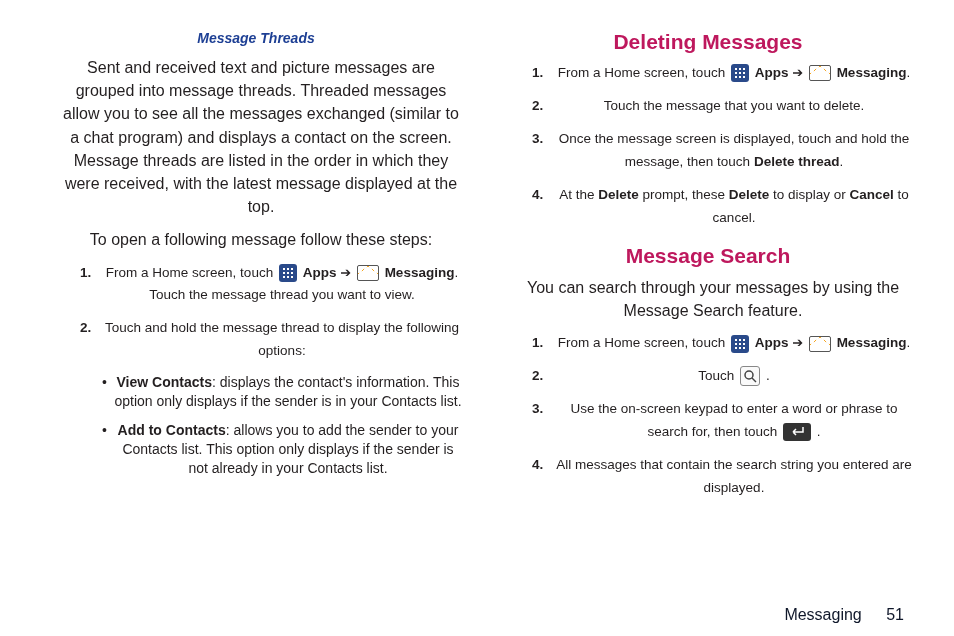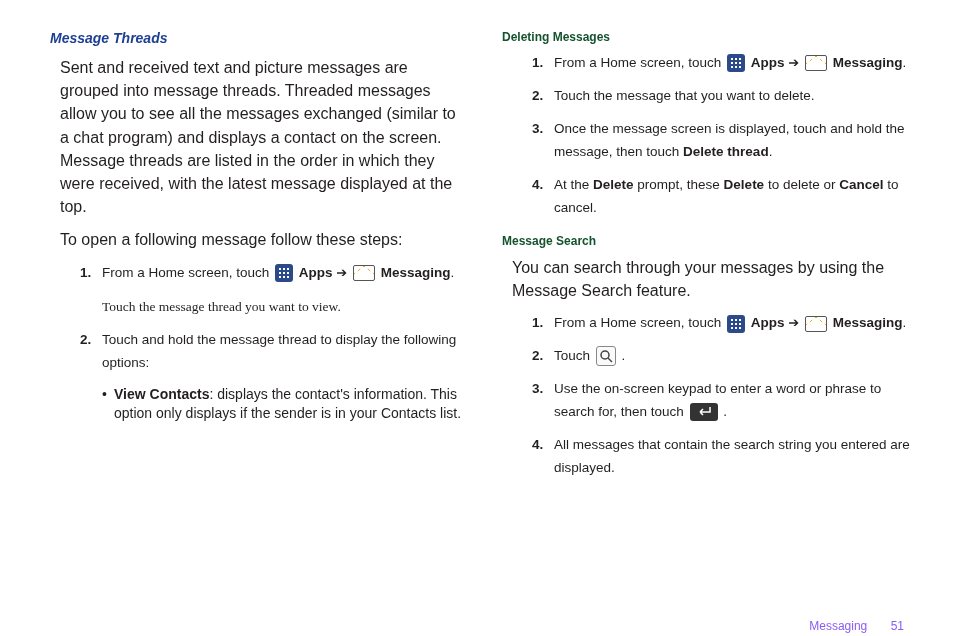--- a/index.html
+++ b/index.html
@@ -8,36 +8,37 @@
       height: 636px;
       background: #fff;
       font-family: Arial, Helvetica, sans-serif;
       color: #231f20;
       position: relative;
       padding: 30px 40px 0 50px;
     }
     .columns {
       display: flex;
       gap: 40px;
+      text-align: center;
     }
     .col {
       flex: 1;
       min-width: 0;
     }
     .h-italic {
       font-style: italic;
       font-weight: bold;
       color: #1d3f94;
       font-size: 14px;
       margin-bottom: 10px;
     }
     .h-bold {
       font-weight: bold;
-      color: #14532d;
-      font-size: 12px;
+      color: #be185d;
+      font-size: 21px;
       margin-bottom: 8px;
     }
     .para {
       font-size: 16px;
       line-height: 1.45;
       margin-bottom: 10px;
       margin-left: 10px;
       font-stretch: condensed;
     }
     ol.steps {
@@ -54,22 +55,21 @@
       padding-left: 22px;
     }
     ol.steps > li::before {
       content: counter(step) ".";
       font-weight: bold;
       position: absolute;
       left: 0;
       top: 0;
     }
     .subpara {
-      margin-top: 12px;
-      font-family: Liberation Serif, serif;
+      margin-top: 0;
     }
     ul.bullets {
       list-style: none;
       margin-left: 52px;
       margin-top: 6px;
     }
     ul.bullets > li {
       position: relative;
       font-size: 14px;
       line-height: 1.35;
@@ -146,24 +146,24 @@
     .icon-enter {
       width: 28px; height: 18px;
       background: #333;
       border-radius: 3px;
       position: relative;
     }
     .icon-enter svg { position: absolute; top: 2px; left: 4px; }
     .arrow { font-size: 13px; }
     .footer {
       position: absolute;
-      bottom: 3px;
+      bottom: 12px;
       right: 50px;
-      font-size: 12px;
-      color: #8b5cf6;
+      font-size: 16px;
+      color: #0f172a;
     }
     .footer .page { margin-left: 20px; }
     .step-inline > * { vertical-align: middle; }
   </style>
 </head>
 <body>
 
 <div class="columns">
   <div class="col">
     <div class="h-italic">Message Threads</div>
@@ -178,20 +178,21 @@
           <span class="arrow">➔</span>
           <span class="icon icon-msg"></span>
           <span class="b">Messaging</span><span>.</span>
         </span>
         <div class="subpara">Touch the message thread you want to view.</div>
       </li>
       <li>Touch and hold the message thread to display the following options:</li>
     </ol>
     <ul class="bullets">
       <li><span class="b">View Contacts</span><span>: displays the contact's information. This option only displays if the sender is in your Contacts list.</span></li>
+      <li><span class="b">Add to Contacts</span><span>: allows you to add the sender to your Contacts list. This option only displays if the sender is not already in your Contacts list.</span></li>
     </ul>
   </div>
 
   <div class="col">
     <div class="h-bold">Deleting Messages</div>
     <ol class="steps">
       <li>
         <span class="step-inline">
           <span>From a Home screen, touch </span>
           <span class="icon icon-apps"></span>
@@ -199,21 +200,21 @@
           <span class="arrow">➔</span>
           <span class="icon icon-msg"></span>
           <span class="b">Messaging</span><span>.</span>
         </span>
       </li>
       <li>Touch the message that you want to delete.</li>
       <li>
         <span>Once the message screen is displayed, touch and hold the message, then touch </span><span class="b">Delete thread</span><span>.</span>
       </li>
       <li>
-        <span>At the </span><span class="b">Delete</span><span> prompt, these </span><span class="b">Delete</span><span> to delete or </span><span class="b">Cancel</span><span> to cancel.</span>
+        <span>At the </span><span class="b">Delete</span><span> prompt, these </span><span class="b">Delete</span><span> to display or </span><span class="b">Cancel</span><span> to cancel.</span>
       </li>
     </ol>
 
     <div class="h-bold" style="margin-top:14px">Message Search</div>
     <div class="para">You can search through your messages by using the Message Search feature.</div>
     <ol class="steps">
       <li>
         <span class="step-inline">
           <span>From a Home screen, touch </span>
           <span class="icon icon-apps"></span>

